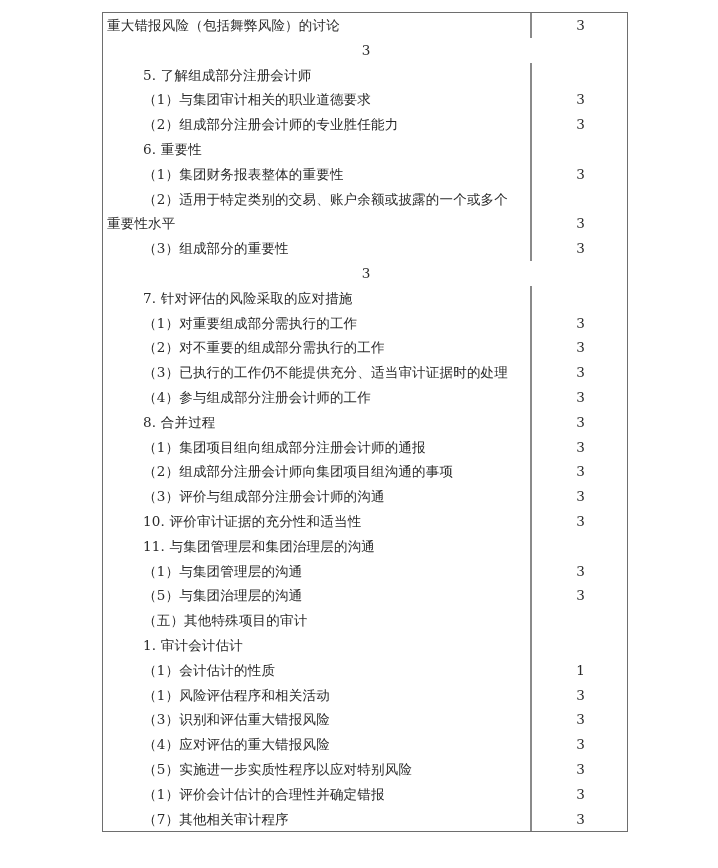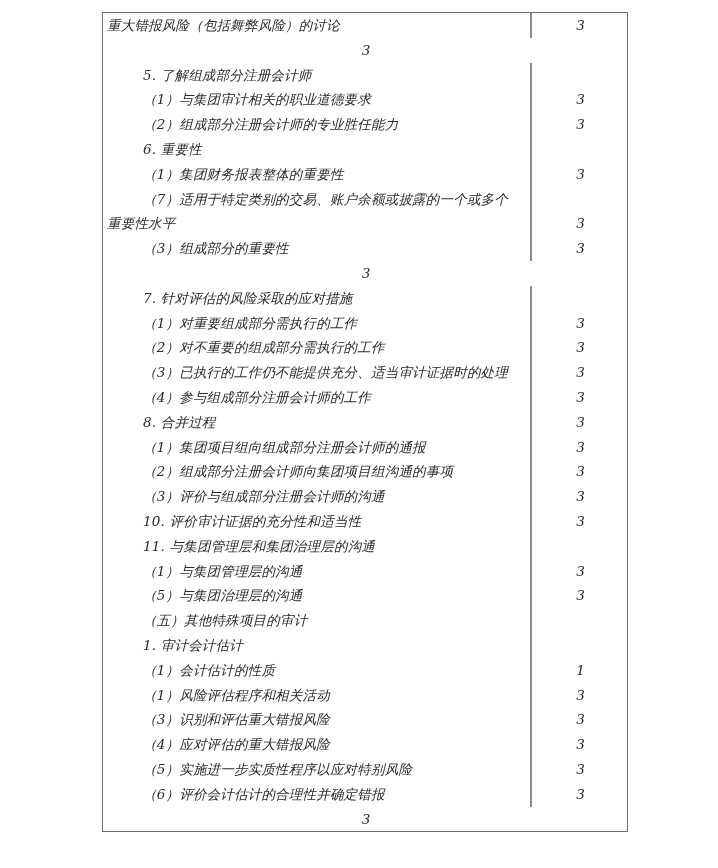--- a/index.html
+++ b/index.html
@@ -20,21 +20,20 @@
     left: 102px;
     top: 12px;
     width: 526px;
     border: 1px solid #6e6e6e;
     border-collapse: collapse;
     box-sizing: border-box;
   }
   .row {
     display: flex;
     height: 24.8px;
-    font-style: italic;
   }
   .cell-text {
     width: 429px;
     border-right: 2px solid #8a8a8a;
     box-sizing: border-box;
     font-size: 13.5px;
     line-height: 24.8px;
     white-space: nowrap;
     overflow: hidden;
     padding-left: 4px;
@@ -76,21 +75,21 @@
   </div>
     <div class="row">
     <div class="cell-text indent">6. 重要性</div>
     <div class="cell-num"></div>
   </div>
     <div class="row">
     <div class="cell-text indent">（1）集团财务报表整体的重要性</div>
     <div class="cell-num">3</div>
   </div>
     <div class="row">
-    <div class="cell-text indent">（7）适用于特定类别的交易、账户余额或披露的一个或多个</div>
+    <div class="cell-text indent">（2）适用于特定类别的交易、账户余额或披露的一个或多个</div>
     <div class="cell-num"></div>
   </div>
     <div class="row">
     <div class="cell-text">重要性水平</div>
     <div class="cell-num">3</div>
   </div>
     <div class="row">
     <div class="cell-text indent">（3）组成部分的重要性</div>
     <div class="cell-num">3</div>
   </div>
@@ -171,19 +170,20 @@
   </div>
     <div class="row">
     <div class="cell-text indent">（4）应对评估的重大错报风险</div>
     <div class="cell-num">3</div>
   </div>
     <div class="row">
     <div class="cell-text indent">（5）实施进一步实质性程序以应对特别风险</div>
     <div class="cell-num">3</div>
   </div>
     <div class="row">
-    <div class="cell-text indent">（6）评价会计估计的合理性并确定错报</div>
+    <div class="cell-text indent">（1）评价会计估计的合理性并确定错报</div>
     <div class="cell-num">3</div>
   </div>
     <div class="row">
+    <div class="cell-text indent">（7）其他相关审计程序</div>
     <div class="cell-num">3</div>
   </div>
   </div>
 
 </body></html>

